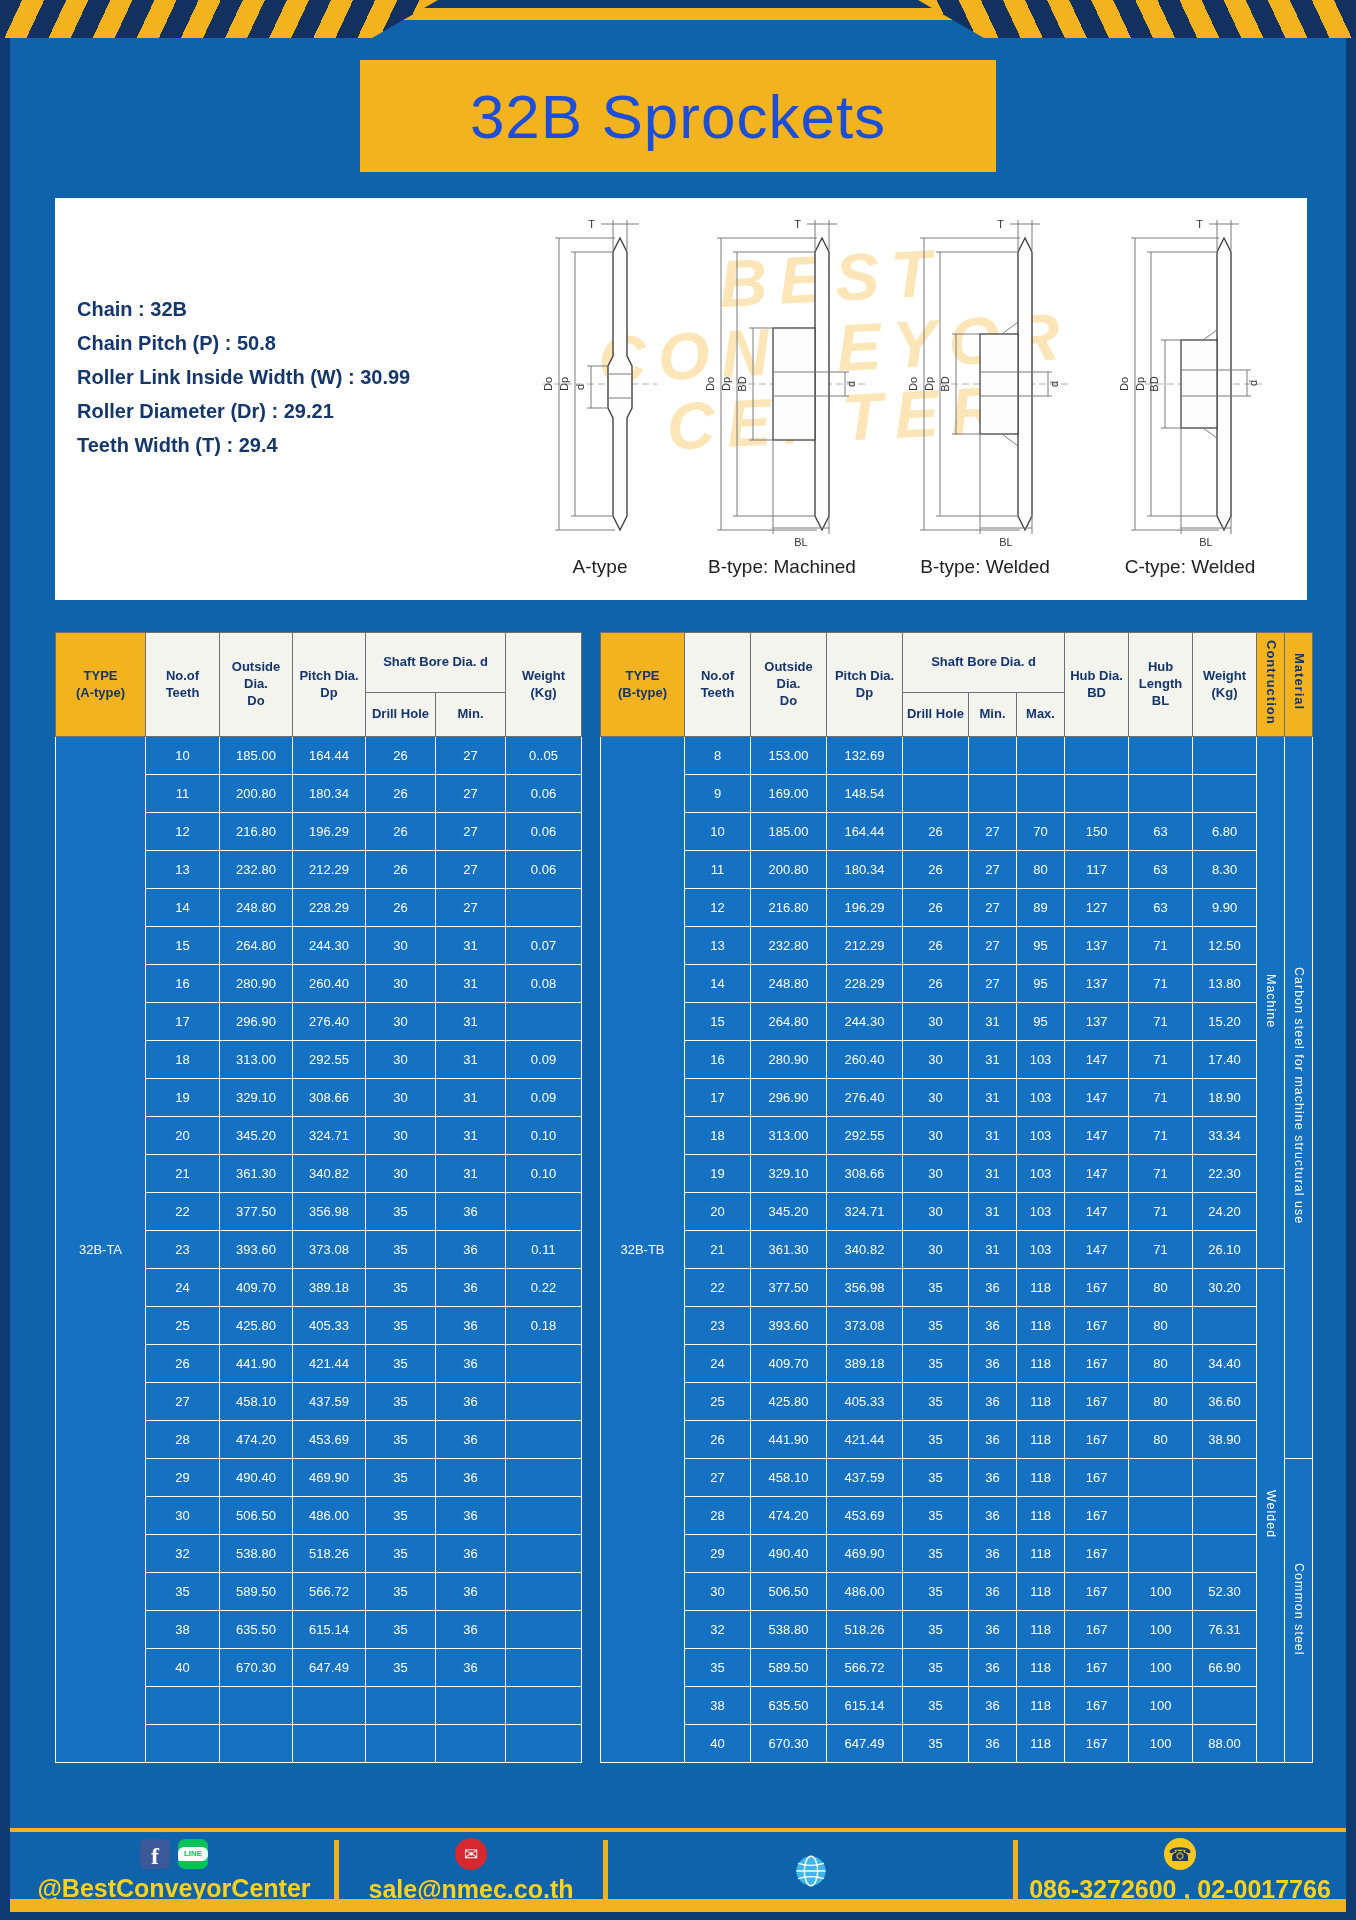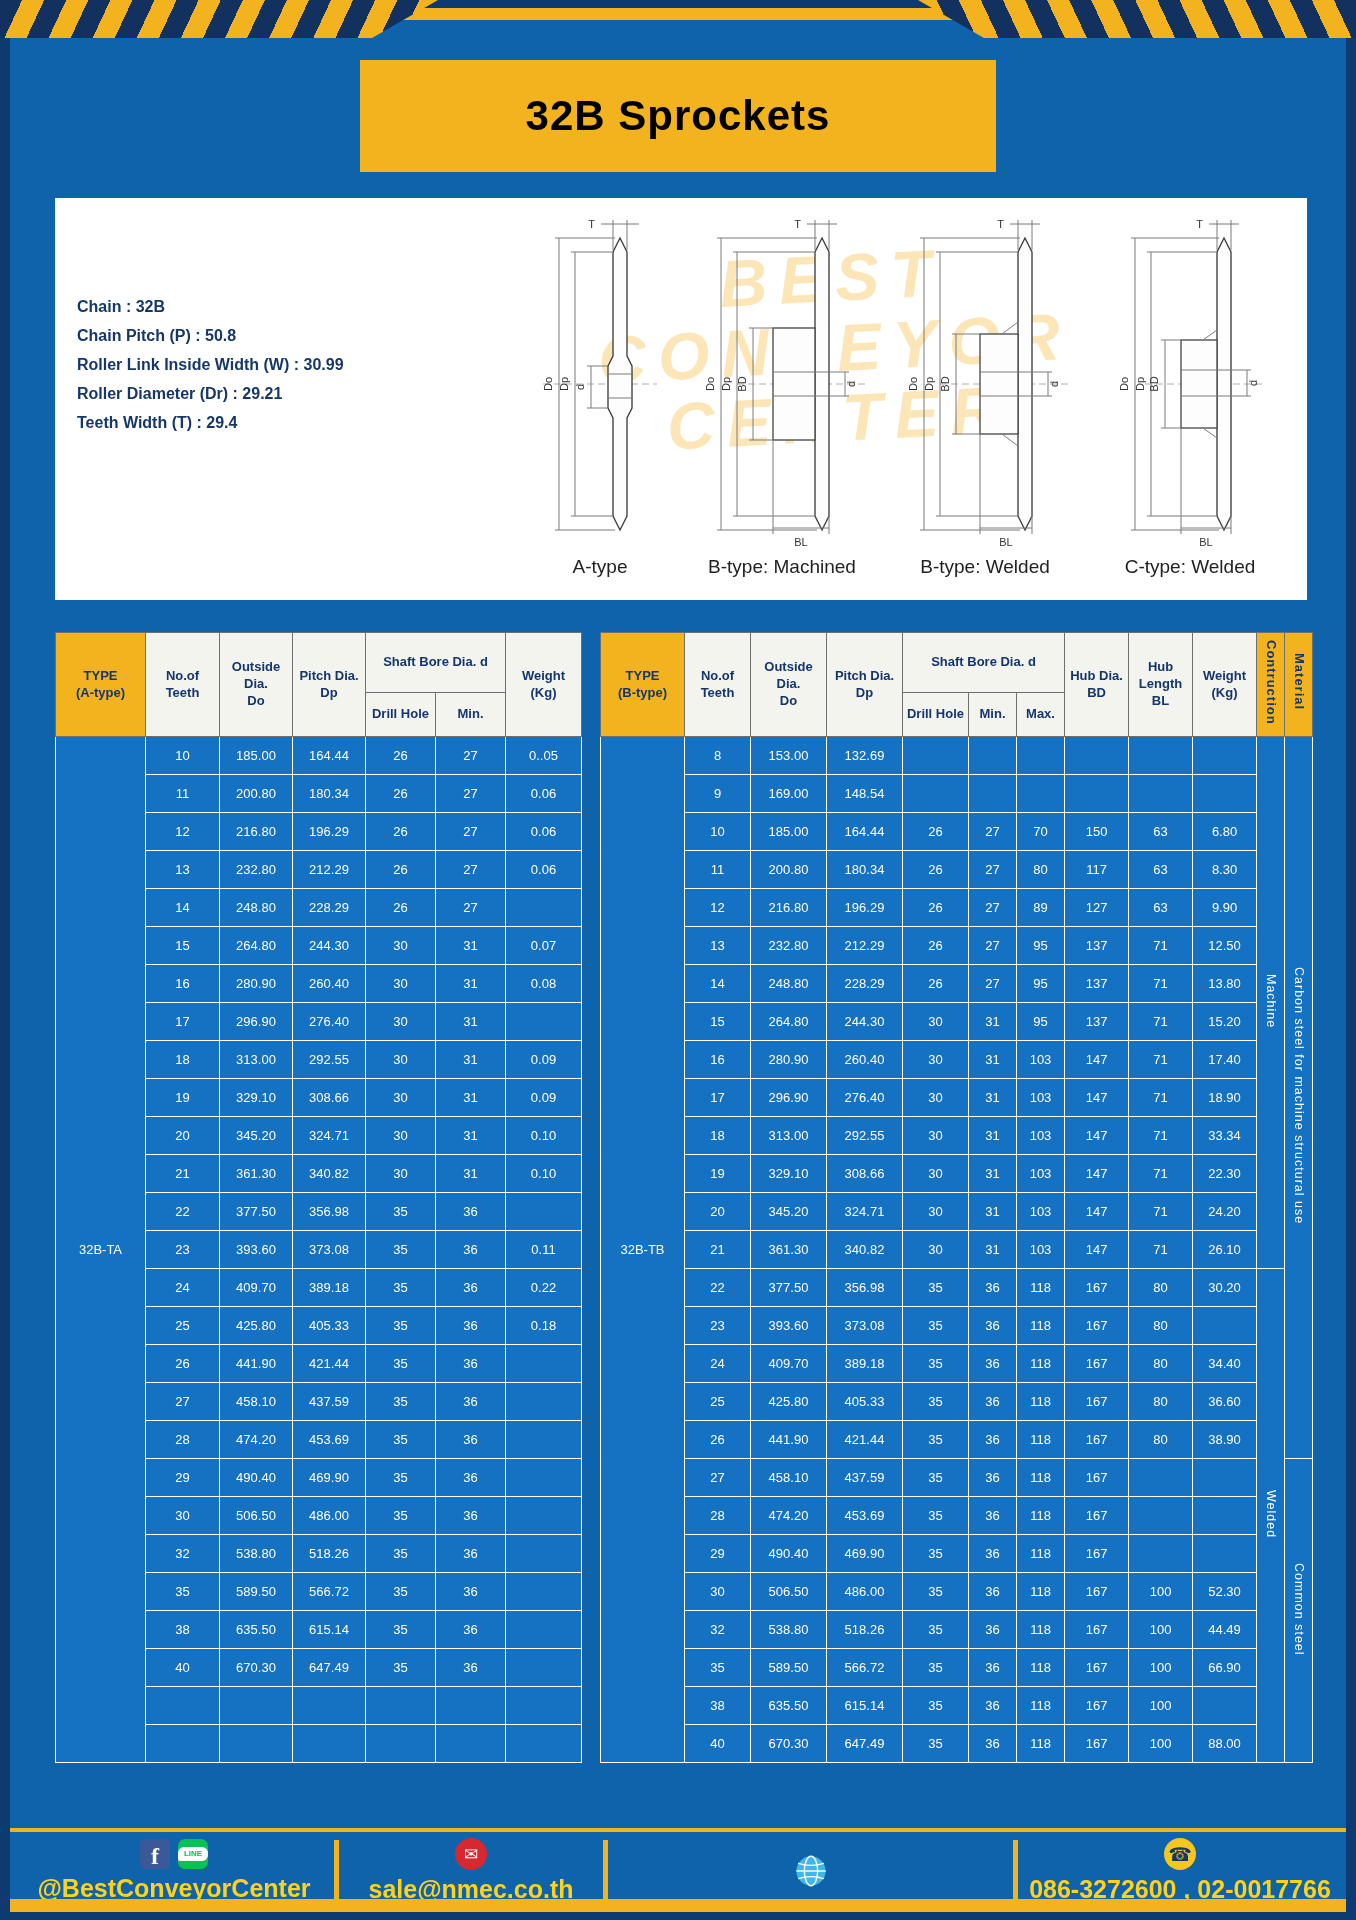--- a/index.html
+++ b/index.html
@@ -4,24 +4,24 @@
 <style>
   *{box-sizing:border-box;margin:0;padding:0;}
   body{margin:0;background:#222;font-family:"Liberation Sans",sans-serif;}
   .canvas{position:relative;width:1356px;height:1920px;background:#0d3a70;overflow:hidden;}
   .page{position:absolute;inset:10px;background:#0f63ab;}
   .top-strip{position:absolute;top:8px;left:10px;right:10px;height:12px;background:#f2b31e;}
   .hazard{position:absolute;top:0;width:438px;height:38px;}
   .hazard-left{left:0;background:repeating-linear-gradient(115deg,#12315f 0 20px,#f2b31e 20px 40px);clip-path:polygon(0 0,100% 0,calc(100% - 66px) 100%,0 100%);}
   .hazard-right{right:0;background:repeating-linear-gradient(-115deg,#12315f 0 20px,#f2b31e 20px 40px);clip-path:polygon(0 0,100% 0,100% 100%,66px 100%);}
   .title-box{position:absolute;left:360px;top:60px;width:636px;height:112px;background:#f2b31e;display:flex;align-items:center;justify-content:center;}
-  .title-box h1{font-size:42px;font-weight:bold;color:#000000;letter-spacing:1px;}
+  .title-box h1{font-size:62px;font-weight:normal;color:#1d4ed8;letter-spacing:1px;}
   .panel{position:absolute;left:55px;top:198px;width:1252px;height:402px;background:#ffffff;}
   .specs{position:absolute;left:22px;top:100px;z-index:3;}
-  .spec-line{font-size:16px;font-weight:bold;color:#16376b;margin-bottom:11px;white-space:nowrap;}
+  .spec-line{font-size:20px;font-weight:bold;color:#16376b;margin-bottom:11px;white-space:nowrap;}
   .watermark{position:absolute;left:430px;top:46px;width:700px;text-align:center;transform:rotate(-3deg);z-index:1;}
   .watermark div{font-size:66px;font-weight:bold;letter-spacing:12px;color:rgba(246,186,64,0.38);line-height:1.06;font-style:italic;}
   .diag{position:absolute;top:14px;z-index:2;}
   .diag1{left:470px;} .diag2{left:632px;} .diag3{left:835px;} .diag4{left:1050px;}
   .diag-label{position:absolute;top:358px;z-index:2;font-size:19px;color:#222;text-align:center;}
   .diag-label1{left:470px;width:150px;} .diag-label2{left:632px;width:190px;}
   .diag-label3{left:835px;width:190px;} .diag-label4{left:1050px;width:170px;}
   svg .plate{fill:#fdfdfd;stroke:#444;stroke-width:1.4;}
   svg .hub{fill:#fdfdfd;stroke:#444;stroke-width:1.3;}
   svg .dim{stroke:#7a7a7a;stroke-width:1;}
@@ -770,21 +770,21 @@
           </tr>
           <tr>
             <td class="bc">32</td>
             <td class="bc">538.80</td>
             <td class="bc">518.26</td>
             <td class="bc">35</td>
             <td class="bc">36</td>
             <td class="bc">118</td>
             <td class="bc">167</td>
             <td class="bc">100</td>
-            <td class="bc">44.49</td>
+            <td class="bc">76.31</td>
           </tr>
           <tr>
             <td class="bc">35</td>
             <td class="bc">589.50</td>
             <td class="bc">566.72</td>
             <td class="bc">35</td>
             <td class="bc">36</td>
             <td class="bc">118</td>
             <td class="bc">167</td>
             <td class="bc">100</td>

